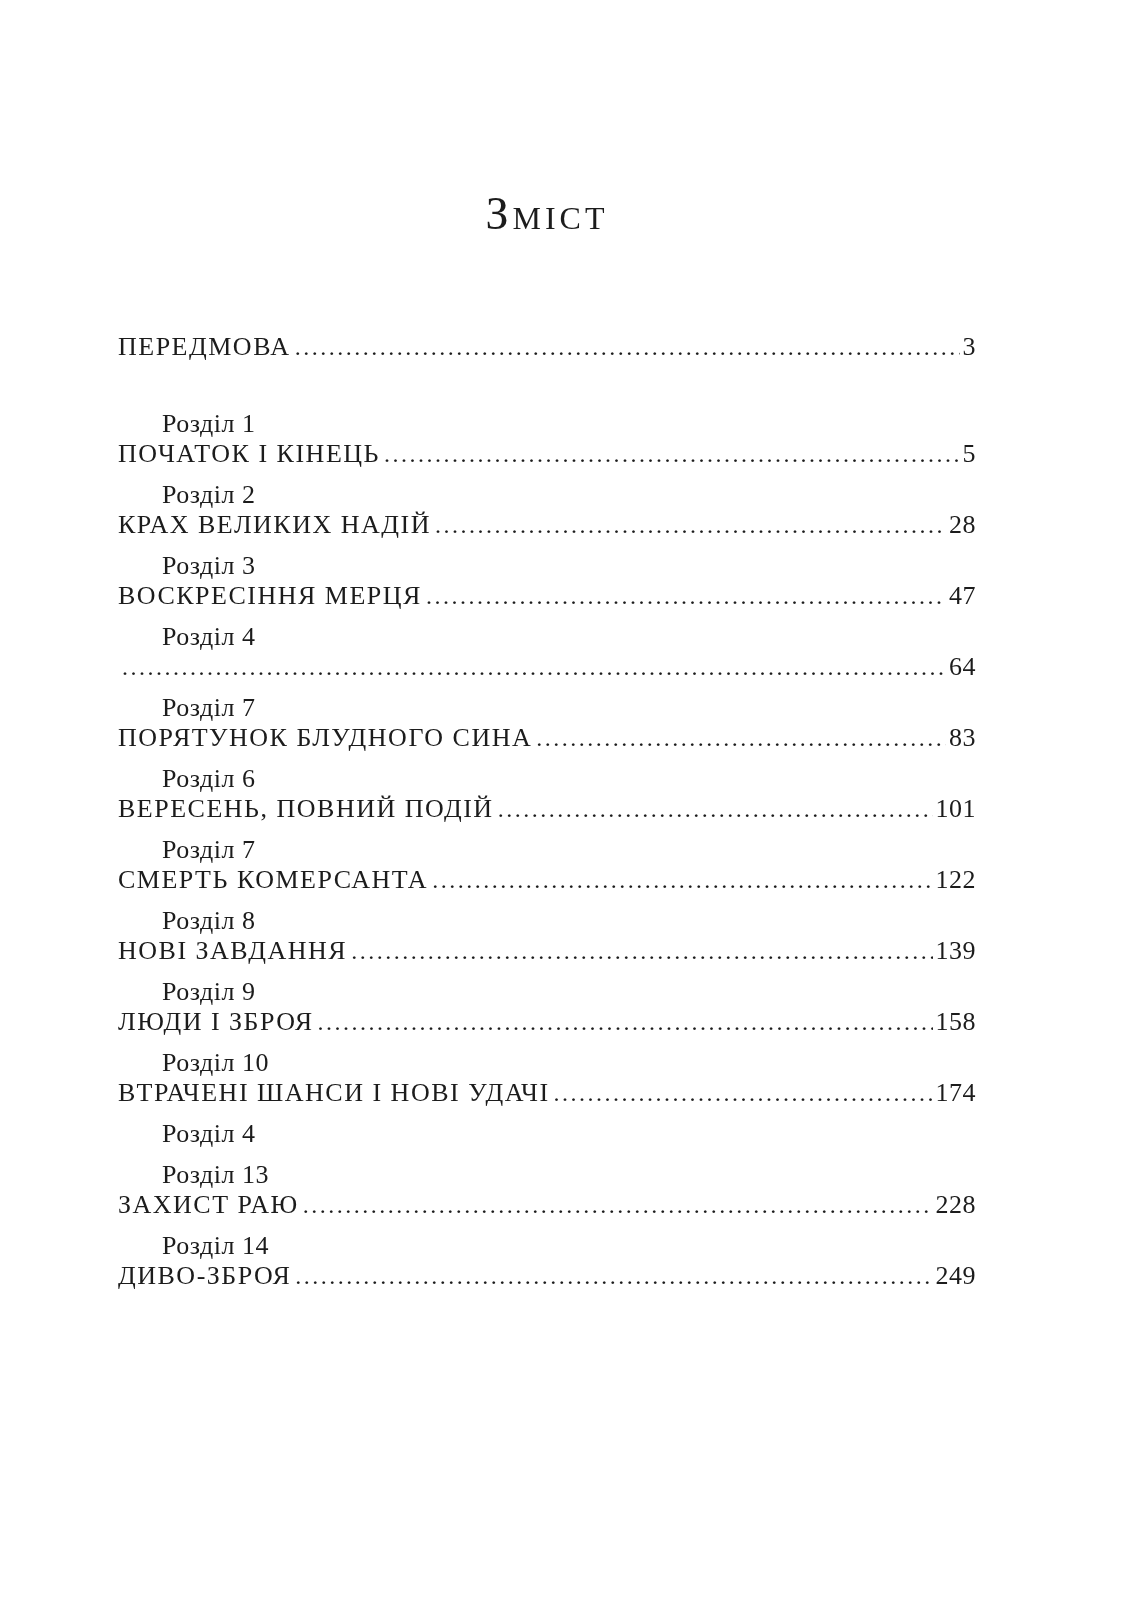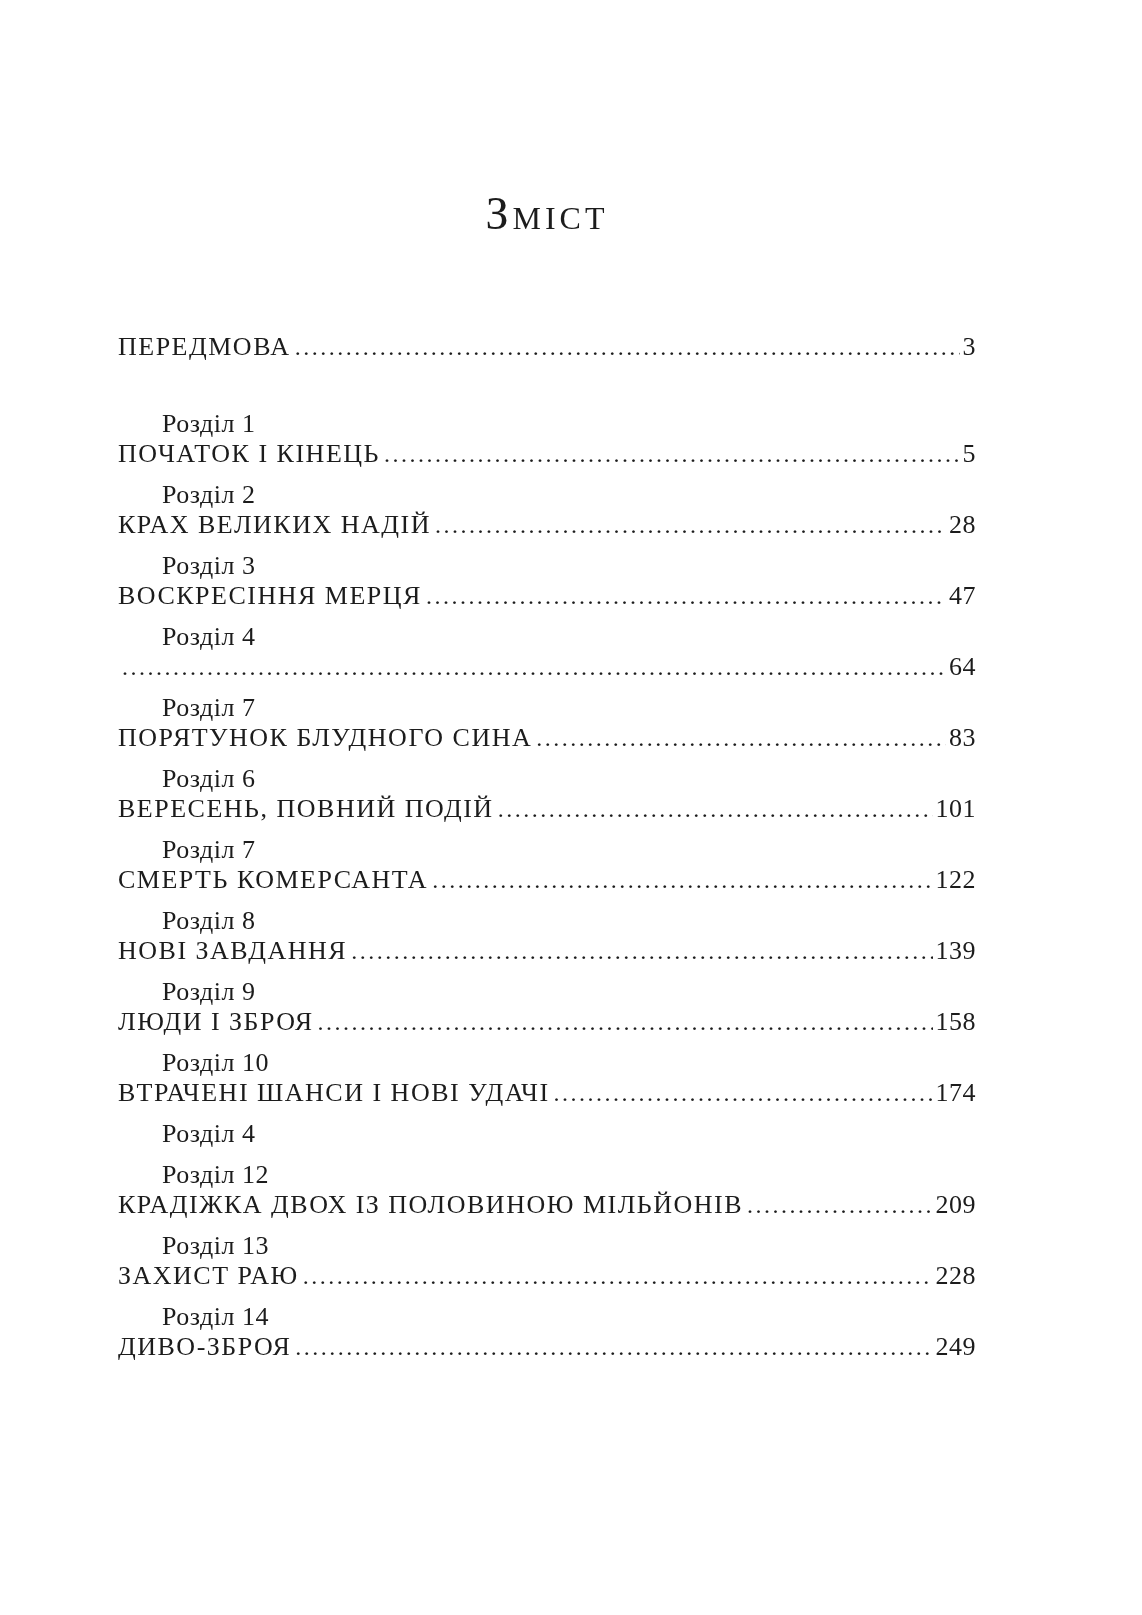--- a/index.html
+++ b/index.html
@@ -173,28 +173,20 @@
       <span class="entry-title">ВТРАЧЕНІ ШАНСИ І НОВІ УДАЧІ</span>
       <span class="leader"></span>
       <span class="page-num">174</span>
     </div>
   </div>
 
   <div class="chapter-block">
     <div class="chapter-label">Розділ 4</div>
   </div>
 
-  <div class="chapter-block">
-    <div class="chapter-label">Розділ 12</div>
-    <div class="toc-row">
-      <span class="entry-title">КРАДІЖКА ДВОХ ІЗ ПОЛОВИНОЮ МІЛЬЙОНІВ</span>
-      <span class="leader"></span>
-      <span class="page-num">209</span>
-    </div>
-  </div>
 
   <div class="chapter-block">
     <div class="chapter-label">Розділ 13</div>
     <div class="toc-row">
       <span class="entry-title">ЗАХИСТ РАЮ</span>
       <span class="leader"></span>
       <span class="page-num">228</span>
     </div>
   </div>
 

